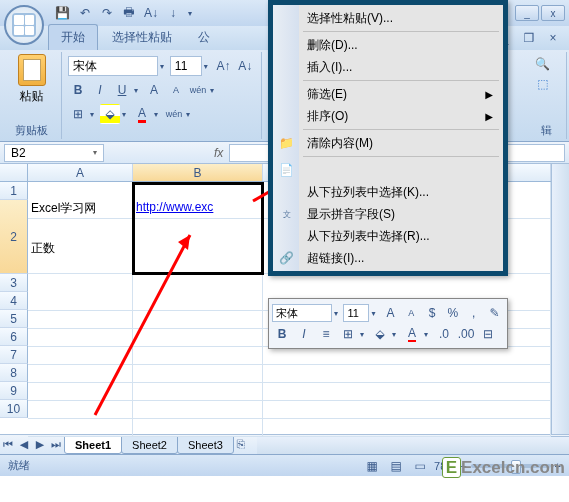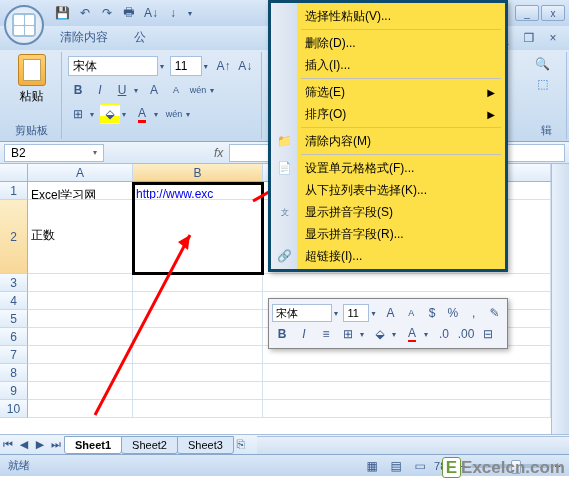--- a/index.html
+++ b/index.html
@@ -37,36 +37,36 @@
 
 .grid-area { position: relative; height: 270px; background: #fff; }
 .colhdrs { height: 18px; display: flex; background: linear-gradient(#f5faff,#e0ecf8); border-bottom: 1px solid #9bb8d8; }
 .corner { width: 28px; border-right: 1px solid #9bb8d8; }
 .colhdr { border-right: 1px solid #c8d8ec; display: flex; align-items: center; justify-content: center; color: #3a5a8a; cursor: pointer; }
 .colhdr.sel { background: linear-gradient(#fceec8,#f8d898); }
 .rows { display: flex; flex-direction: column; }
 .row { display: flex; }
 .rowhdr { width: 28px; background: linear-gradient(#f5faff,#e0ecf8); border-right: 1px solid #9bb8d8; border-bottom: 1px solid #c8d8ec; display: flex; align-items: center; justify-content: center; color: #3a5a8a; cursor: pointer; }
 .rowhdr.sel { background: linear-gradient(#fceec8,#f8d898); }
-.cell { border-right: 1px solid #d4e2f0; border-bottom: 1px solid #d4e2f0; padding: 5px 3px; overflow: hidden; white-space: nowrap; font-size: 12px; }
+.cell { border-right: 1px solid #d4e2f0; border-bottom: 1px solid #d4e2f0; padding: 18px 3px; overflow: hidden; white-space: nowrap; font-size: 12px; }
 .cell a { color: #0000ee; text-decoration: underline; }
 .sel-box { position: absolute; border: 3px solid #000; pointer-events: none; }
 
 .tabs-row { height: 20px; background: linear-gradient(#eef4fb,#dae8f7); border-top: 1px solid #a8c0dc; display: flex; align-items: center; font-size: 11px; }
 .nav-btn { width: 16px; height: 16px; display: flex; align-items: center; justify-content: center; color: #3a5a8a; cursor: pointer; }
 .sheet-tab { padding: 2px 10px; border: 1px solid #8aa8cc; background: #fff; margin-right: -1px; cursor: pointer; border-radius: 0 0 3px 3px; }
 .sheet-tab.active { background: #fff; font-weight: bold; }
 .sheet-tab:not(.active) { background: #dae8f7; }
 
 .status { height: 22px; background: linear-gradient(#dae8f7,#c1d6ef); border-top: 1px solid #8aa8cc; display: flex; align-items: center; padding: 0 8px; font-size: 11px; color: #3a5a8a; }
 .zoom { margin-left: auto; display: flex; align-items: center; gap: 4px; }
 .slider { width: 80px; height: 4px; background: #a8c0dc; border-radius: 2px; position: relative; }
 .slider::after { content: ''; position: absolute; left: 50%; top: -4px; width: 8px; height: 12px; background: linear-gradient(#fff,#c5daef); border: 1px solid #8aa8cc; border-radius: 2px; }
 
-.context-menu { position: absolute; top: 0; left: 268px; width: 240px; background: #fde047; border: 3px solid #0c4a6e; box-shadow: 2px 2px 5px rgba(0,0,0,.3); z-index: 100; padding: 2px; }
+.context-menu { position: absolute; top: 0; left: 268px; width: 240px; background: #e5e5e5; border: 5px solid #0c4a6e; box-shadow: 2px 2px 5px rgba(0,0,0,.3); z-index: 100; padding: 2px; }
 .ctx-icon-col { position: absolute; left: 0; top: 0; bottom: 0; width: 26px; background: linear-gradient(90deg,#e9eef5,#d5e0ef); }
 .ctx-item { position: relative; height: 22px; display: flex; align-items: center; padding-left: 32px; cursor: pointer; z-index: 1; }
 .ctx-sep { height: 1px; background: #c0c0c0; margin: 2px 2px 2px 28px; }
 .ctx-ico { position: absolute; left: 4px; width: 16px; height: 16px; display: flex; align-items: center; justify-content: center; font-size: 12px; color: #5a7aa0; }
 .ctx-arrow { margin-left: auto; margin-right: 8px; font-size: 10px; }
 
 .mini-toolbar { position: absolute; top: 298px; left: 268px; width: 240px; background: #f0f4fa; border: 1px solid #868686; box-shadow: 2px 2px 5px rgba(0,0,0,.3); z-index: 100; padding: 3px; }
 .mt-row { display: flex; gap: 2px; align-items: center; margin: 1px 0; }
 .mt-sel { height: 18px; border: 1px solid #a8c0dc; background: #fff; font-size: 11px; padding: 0 3px; }
 
@@ -101,21 +101,22 @@
     <div class="qat-btn">↓</div>
     <div class="qat-btn drop">▾</div>
   </div>
   <div class="win-ctl">
     <div>_</div>
     <div>x</div>
   </div>
 </div>
 
 <div class="ribbon-tabs">
-  <div class="tab">清除内容</div>
+  <div class="tab active">开始</div>
+  <div class="tab">选择性粘贴</div>
   <div class="tab">公</div>
   <div style="margin-left:auto;display:flex;gap:4px;padding:2px 6px">
     <div class="ico-btn" style="color:#4080d0">◉</div>
     <div class="ico-btn">_</div>
     <div class="ico-btn">❐</div>
     <div class="ico-btn">×</div>
   </div>
 </div>
 
 <div class="ribbon">
@@ -306,31 +307,30 @@
       <span class="ctx-arrow">▶</span>
     </div>
   <div class="ctx-sep"></div>
   <div class="ctx-item">
       <span class="ctx-ico">📁</span>
       <span>清除内容(M)</span>
     </div>
   <div class="ctx-sep"></div>
   <div class="ctx-item">
       <span class="ctx-ico">📄</span>
-      <span>设置单元格格式(F)...</span>
     </div>
   <div class="ctx-item">
       <span>从下拉列表中选择(K)...</span>
     </div>
   <div class="ctx-item">
       <span class="ctx-ico" style="font-size:8px">文</span>
       <span>显示拼音字段(S)</span>
     </div>
   <div class="ctx-item">
-      <span>显示拼音字段(R)...</span>
+      <span>从下拉列表中选择(R)...</span>
     </div>
   <div class="ctx-item">
       <span class="ctx-ico" style="color:#4080d0">🔗</span>
       <span>超链接(I)...</span>
     </div>
 </div>
 
 <div class="mini-toolbar">
   <div class="mt-row">
     <input class="mt-sel" style="width: 60px;" value="宋体">

